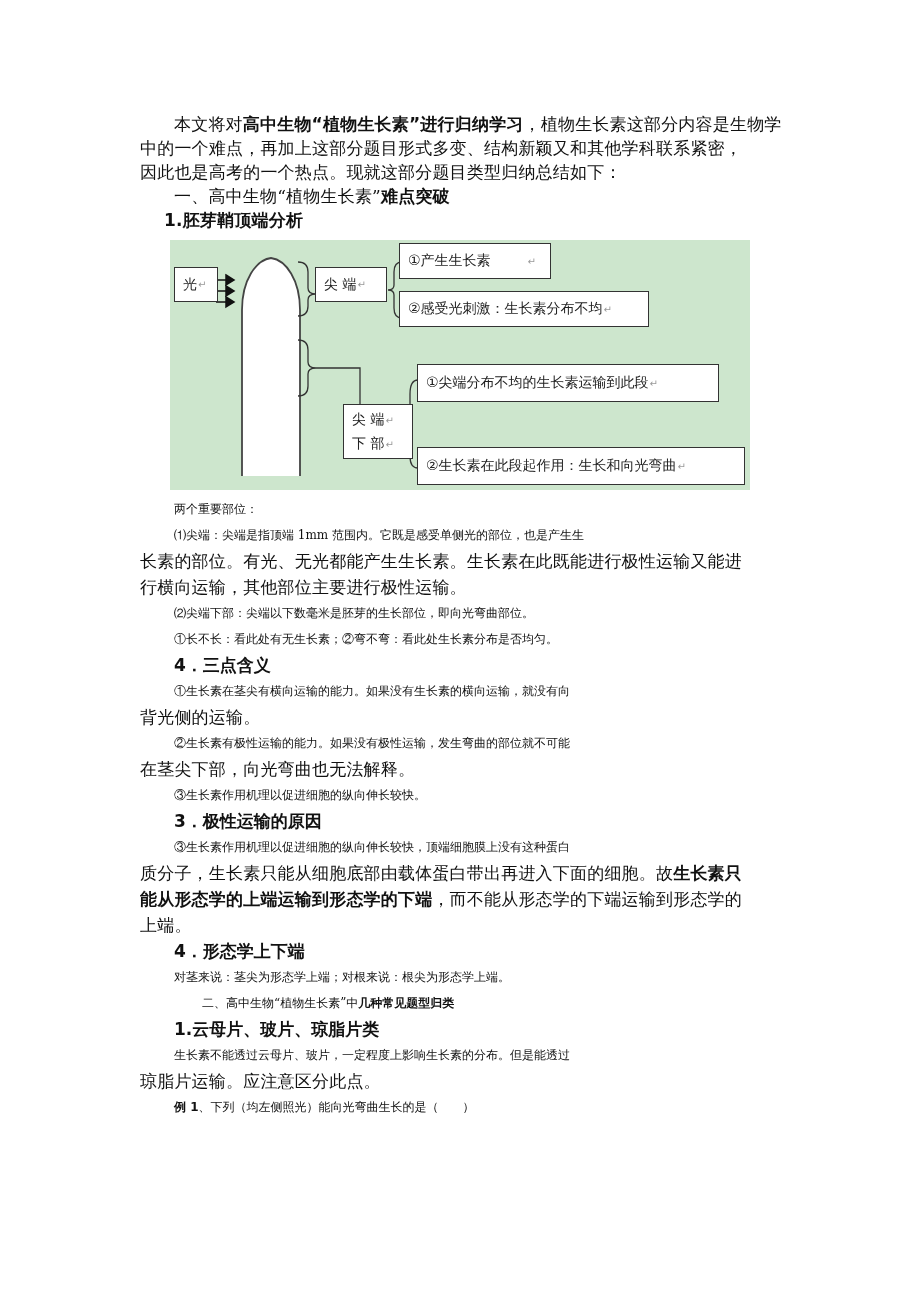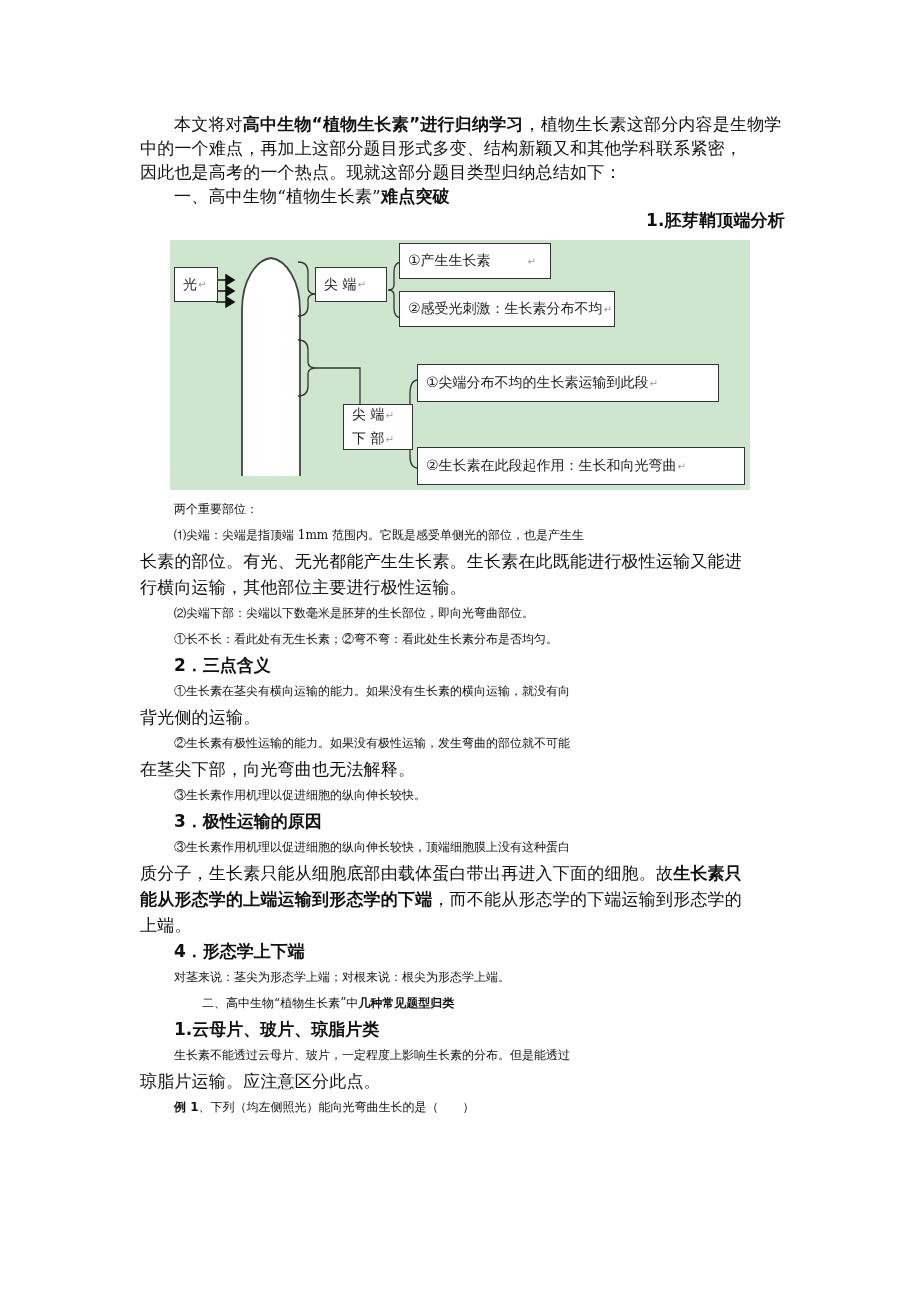--- a/index.html
+++ b/index.html
@@ -1,21 +1,21 @@
 <!DOCTYPE html>
 <html><head>
 <meta charset="utf-8">
 <style>
   html, body { margin: 0; padding: 0; background: #ffffff; }
   body { width: 920px; height: 1302px; position: relative; overflow: hidden;
          font-family: "DejaVu Serif", "Liberation Serif", serif; color: #111; }
   .page { position: absolute; left: 140px; top: 112px; width: 645px; }
   .line { font-size: 17px; line-height: 24px; white-space: nowrap; letter-spacing: 0.2px; }
   .indent { padding-left: 34px; }
-  .b { font-weight: bold; font-family: "DejaVu Sans", "Liberation Sans", sans-serif; text-align: right; }
+  .b { font-weight: bold; font-family: "DejaVu Sans", "Liberation Sans", sans-serif; }
   .head { font-size: 17px; line-height: 26px; padding-left: 26px; font-weight: bold;
           font-family: "DejaVu Sans", "Liberation Sans", sans-serif; }
   .plain { font-size: 12px; line-height: 26px; padding-left: 34px; }
 
   
   .diagram { position: absolute; left: 170px; top: 240px; width: 580px; height: 250px;
              background: #cde6cd; }
   .dbox { position: absolute; background: #fff; border: 1.5px solid #333;
           font-family: "DejaVu Sans", "Liberation Sans", sans-serif; font-size: 14px;
           color: #222; display: flex; align-items: center; padding-left: 8px; box-sizing: border-box; }
@@ -66,25 +66,25 @@
       <span class="ret">↵</span>
   </div>
   <div class="dbox" style="left:145px;top:27px;width:72px;height:35px;">
     <span>尖 端</span>
       <span class="ret">↵</span>
   </div>
   <div class="dbox" style="left:229px;top:3px;width:152px;height:36px;gap:36px;">
     <span>①产生生长素</span>
       <span class="ret">↵</span>
   </div>
-  <div class="dbox" style="left:229px;top:51px;width:216px;height:36px;">
+  <div class="dbox" style="left:229px;top:51px;width:250px;height:36px;">
     <span>②感受光刺激：生长素分布不均</span>
       <span class="ret">↵</span>
   </div>
-  <div class="dbox" style="left:173px;top:164px;width:70px;height:46px;flex-direction:column;align-items:flex-start;justify-content:center;line-height:22px;">
+  <div class="dbox" style="left:173px;top:164px;width:70px;height:55px;flex-direction:column;align-items:flex-start;justify-content:center;line-height:22px;">
     <div><span>尖 端</span><span class="ret">↵</span></div>
     <div><span>下 部</span><span class="ret">↵</span></div>
   </div>
   <div class="dbox" style="left:247px;top:124px;width:302px;height:38px;">
     <span>①尖端分布不均的生长素运输到此段</span>
       <span class="ret">↵</span>
   </div>
   <div class="dbox" style="left:247px;top:207px;width:328px;height:38px;">
     <span>②生长素在此段起作用：生长和向光弯曲</span>
       <span class="ret">↵</span>
@@ -92,21 +92,21 @@
 </div>
 
 <div class="page" style="top:496px;">
   <div class="plain">两个重要部位：</div>
   <div class="plain">⑴尖端：尖端是指顶端 1mm 范围内。它既是感受单侧光的部位，也是产生生</div>
   <div class="line" style="line-height:26px">长素的部位。有光、无光都能产生生长素。生长素在此既能进行极性运输又能进</div>
   <div class="line" style="line-height:26px">行横向运输，其他部位主要进行极性运输。</div>
   <div class="plain">⑵尖端下部：尖端以下数毫米是胚芽的生长部位，即向光弯曲部位。</div>
   <div class="plain">①长不长：看此处有无生长素；②弯不弯：看此处生长素分布是否均匀。</div>
 
-  <div class="head" style="padding-left:34px">2．三点含义</div>
+  <div class="head" style="padding-left:34px">4．三点含义</div>
   <div class="plain">①生长素在茎尖有横向运输的能力。如果没有生长素的横向运输，就没有向</div>
   <div class="line" style="line-height:26px">背光侧的运输。</div>
   <div class="plain">②生长素有极性运输的能力。如果没有极性运输，发生弯曲的部位就不可能</div>
   <div class="line" style="line-height:26px">在茎尖下部，向光弯曲也无法解释。</div>
   <div class="plain">③生长素作用机理以促进细胞的纵向伸长较快。</div>
 
   <div class="head" style="padding-left:34px">3．极性运输的原因</div>
   <div class="plain">③生长素作用机理以促进细胞的纵向伸长较快，顶端细胞膜上没有这种蛋白</div>
   <div class="line" style="line-height:26px"><span>质分子，生长素只能从细胞底部由载体蛋白带出再进入下面的细胞。故</span><span class="b">生长素只</span></div>
   <div class="line" style="line-height:26px"><span class="b">能从形态学的上端运输到形态学的下端</span><span>，而不能从形态学的下端运输到形态学的</span></div>

